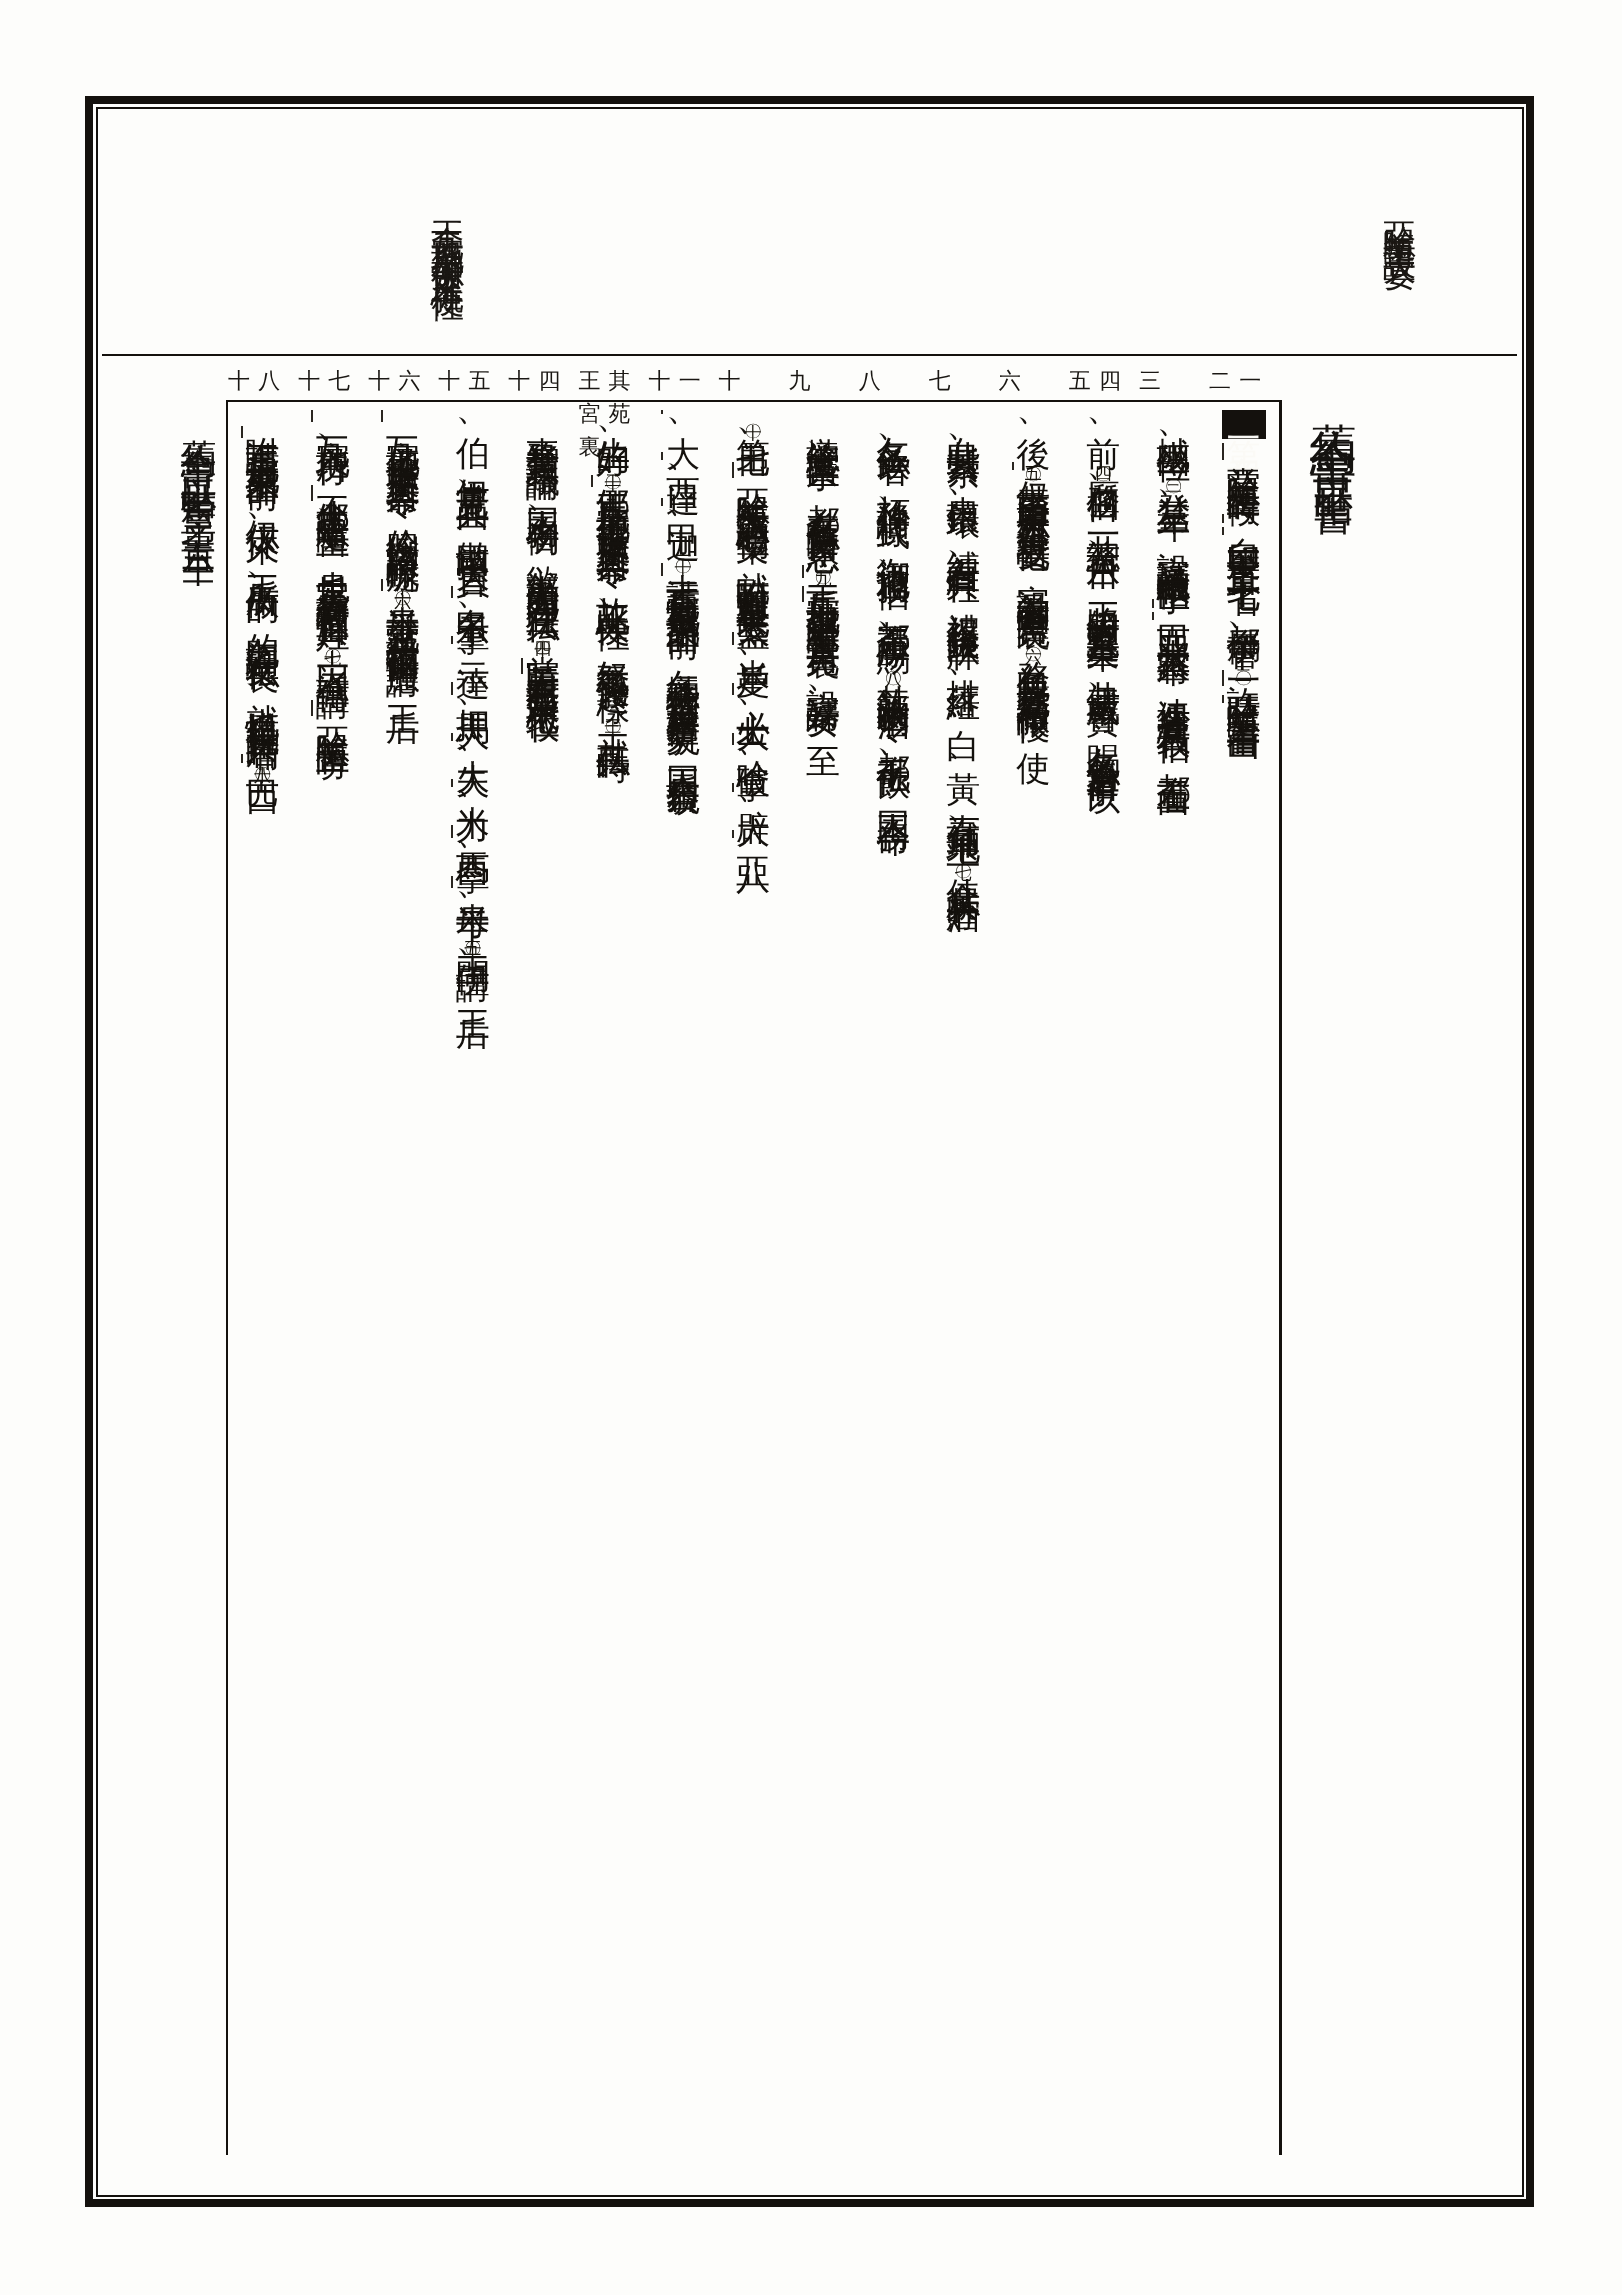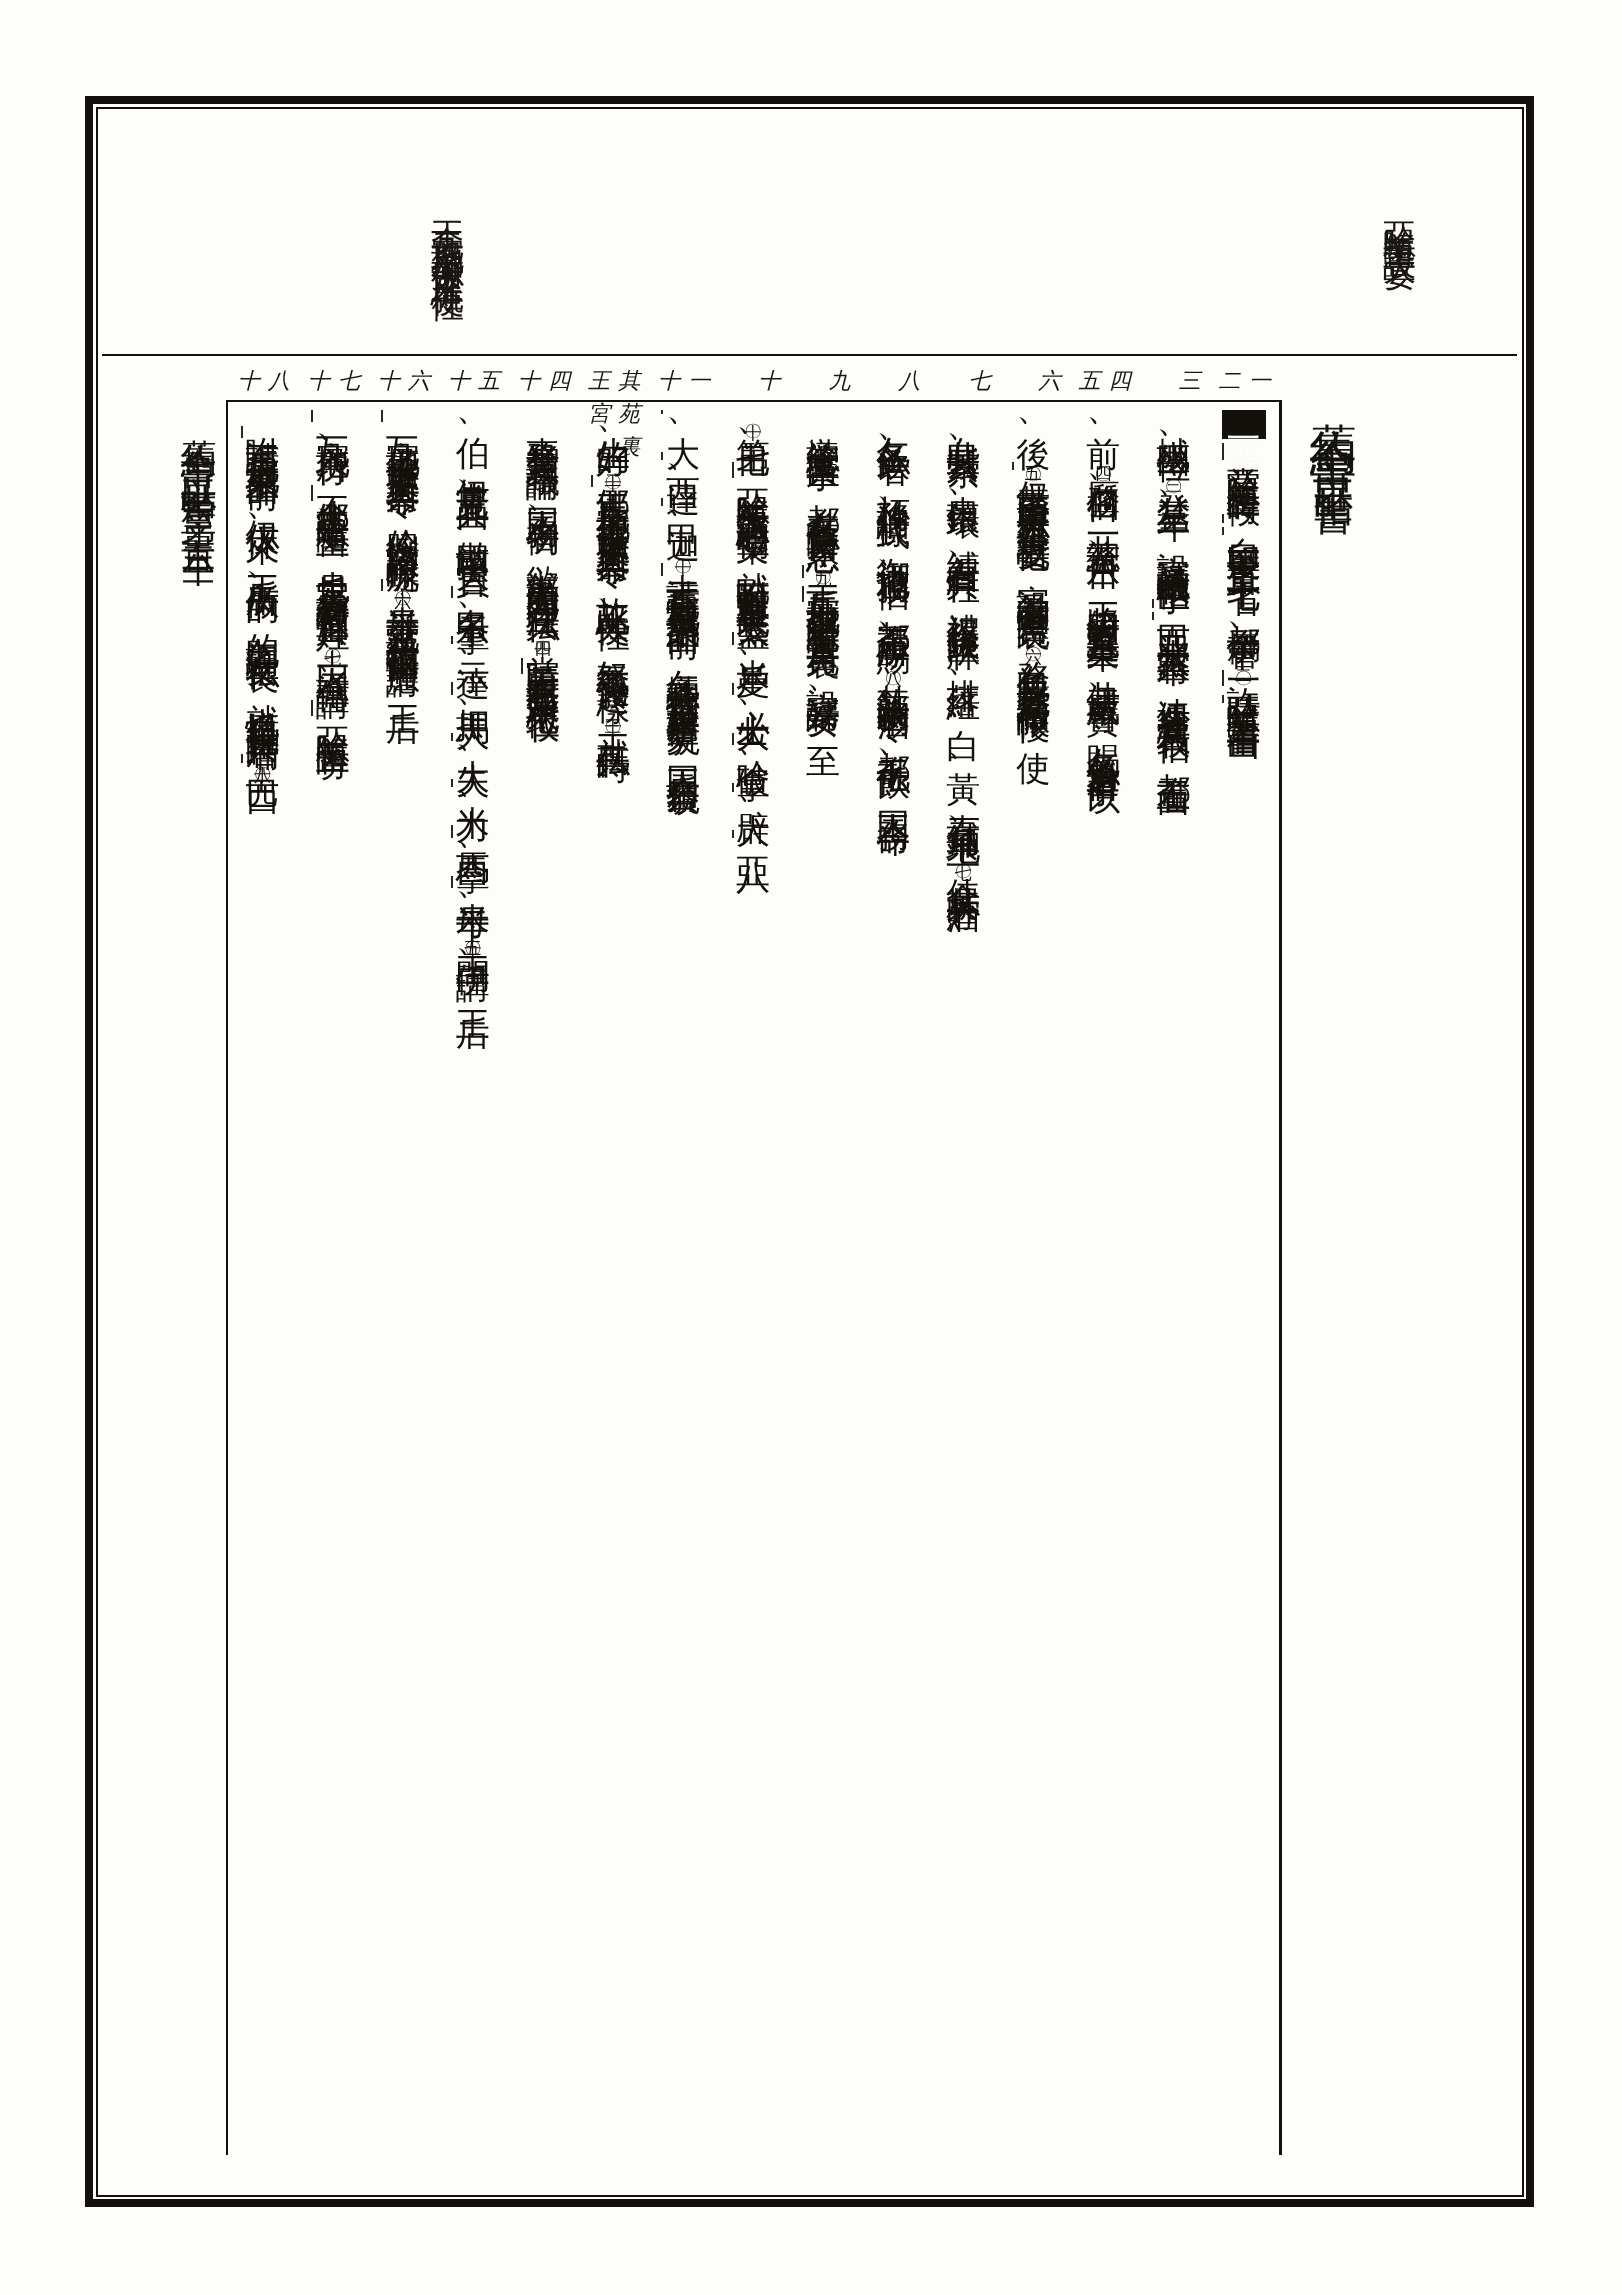--- a/index.html
+++ b/index.html
@@ -44,25 +44,24 @@
   .margin-left .gap-chap{margin-block-start:458px;}
   .margin-left .gap-page{margin-block-start:523px;font-size:33px;}
   .margin-right{width:85px;padding-top:21px;font-size:47px;line-height:65px;letter-spacing:8.2px;}
   .margin-right .gap-book{margin-block-start:155px;font-size:39px;}
   
   .textgrid{
     flex:1;display:flex;flex-direction:row-reverse;align-items:stretch;
   }
   .tcol{flex:1;display:flex;flex-direction:column;min-width:0;}
   .vlabel{
-    height:36px;line-height:33px;text-align:right;
+    height:36px;line-height:33px;text-align:left;
     font-size:22px;letter-spacing:8.2px;
     border-bottom:2.5px solid #14110d;
     color:#1a1713;
-    font-style:italic;
   }
   .vbody{
     flex:1;writing-mode:vertical-rl;
     font-size:34px;line-height:1.0;letter-spacing:4.1px;
     padding-top:8.2px;margin:0 auto;
     color:#14110d;
   }
   .vbody span{display:inline;}
   .vbody .ch{background:#14110d;color:#fbfaf6;padding:2.5px 1.6px;letter-spacing:8.2px;}
   .vbody .v{font-size:17px;letter-spacing:0.8px;color:#141109;}

